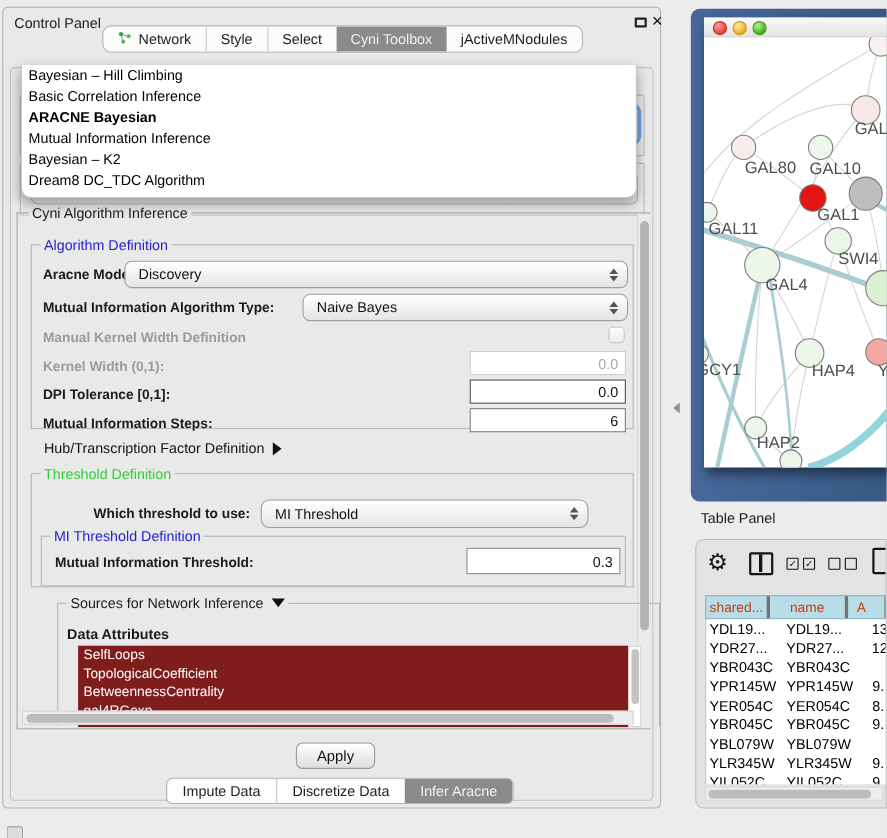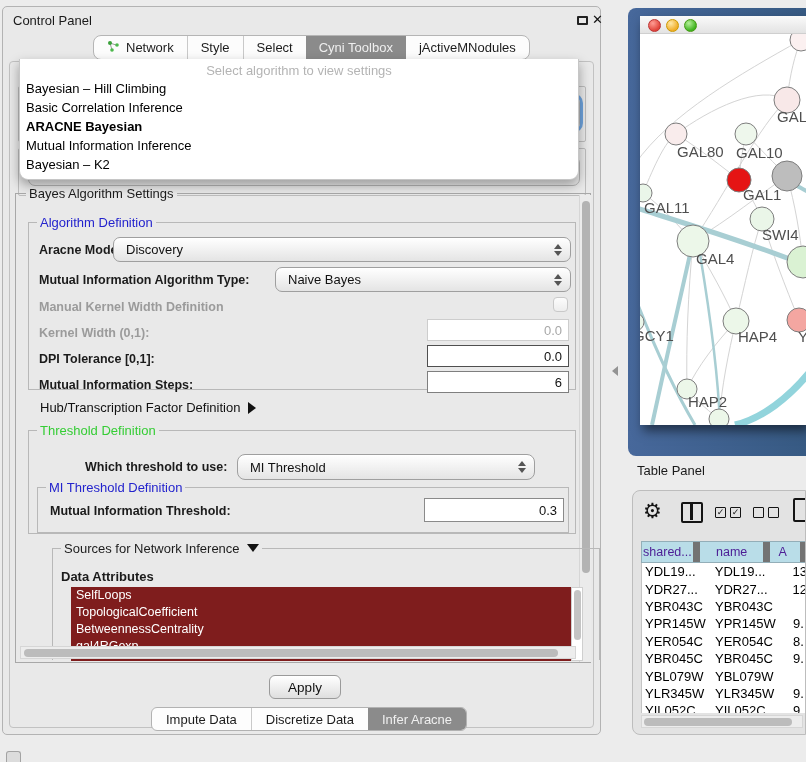--- a/index.html
+++ b/index.html
@@ -8,21 +8,21 @@
   .abs { position:absolute; }
 
   
   .control-panel { left:2px; top:6px; width:599px; height:729px; background:#e9e9e9;
     border:1px solid #b3b3b3; border-radius:5px; }
   .cp-titlebar { left:0; top:0; width:100%; height:26px; }
   .cp-title { left:10px; top:6px; font-size:13px; color:#1a1a1a; }
   .float-btn { left:574px; top:9px; width:11px; height:9px; border:2px solid #222; border-radius:1px; }
   .close-btn { left:589px; top:5px; font-size:13px; font-weight:bold; color:#111; }
 
-  .tabbar { left:90px; top:28px; height:25px; display:flex; background:#fcfcfc;
+  .tabbar { left:90px; top:16px; height:25px; display:flex; background:#fcfcfc;
     border:1px solid #b5b5b5; border-radius:8px; overflow:hidden; align-items:stretch; }
   .tab { display:flex; align-items:center; padding:0 13px; color:#1c1c1c; position:relative; }
   .tab + .tab { border-left:1px solid #c9c9c9; }
   .tab.selected { background:#8b8b8b; color:#efefef; border-left:none; }
   .tab.selected + .tab { border-left:none; }
   .tab .net-ico { margin-right:6px; }
 
   .cp-body { left:6px; top:54px; width:585px; height:667px; background:#e9e9e9;
     border:1px solid #c2c2c2; border-radius:4px; }
 
@@ -93,22 +93,22 @@
   .tp-container { left:632px; top:490px; width:174px; height:245px; background:#e3e3e3;
     border:1px solid #bdbdbd; border-radius:8px 0 0 8px; overflow:hidden; }
   .tp-gear { left:10px; top:8px; font-size:21px; color:#141414; }
   .tp-cols { left:48px; top:11px; width:22px; height:21px; border:2.5px solid #141414; border-radius:2px; }
   .tp-cols::after { content:""; position:absolute; left:7px; top:0; width:2.5px; height:16px; background:#141414; }
   .cb { width:11px; height:11px; border:1.6px solid #141414; border-radius:1px; display:inline-block;
     font-size:9px; line-height:8px; text-align:center; color:#141414; font-weight:bold; }
   .tp-file { left:160px; top:7px; width:20px; height:24px; border:2.5px solid #141414; border-radius:2px; background:#e3e3e3; }
   .tp-table { left:8px; top:50px; width:166px; }
   .tp-head { display:flex; height:22px; background:#b9dde8; border:1px solid #93aeb8; border-right:none; }
-  .tp-hc { border-right:7px solid #737373; display:flex; align-items:center; justify-content:center;
-    font-size:12.5px; color:#4c1d95; overflow:hidden; white-space:nowrap; }
+  .tp-hc { border-right:3px solid #737373; display:flex; align-items:center; justify-content:center;
+    font-size:12.5px; color:#c2410c; overflow:hidden; white-space:nowrap; }
   .tp-rows { background:#fff; height:150px; overflow:hidden; border-left:1px solid #c4c4c4; }
   .tp-row { display:flex; height:17.4px; align-items:center; font-size:13px; color:#000; white-space:nowrap; }
   .tp-c1 { width:66px; padding-left:3px; overflow:hidden; }
   .tp-c2 { width:81px; padding-left:7px; overflow:hidden; }
   .tp-c3 { padding-left:4px; }
   .tp-hscroll { left:8px; top:224px; width:162px; height:13px; }
   .tp-hthumb { left:2px; top:2px; width:148px; height:8px; }
 
   .split-arrow { left:612px; top:366px; width:0; height:0; border-top:5px solid transparent;
     border-bottom:5px solid transparent; border-right:6px solid #939393; }
@@ -159,31 +159,30 @@
 
   <div class="abs cp-body">
 
     <div class="abs bg-group" style="left:8px;top:24px;width:568px;height:56px;"></div>
     <div class="abs bg-combo focused" style="left:18px;top:34px;width:552px;height:34px;"></div>
     <div class="abs bg-group" style="left:8px;top:86px;width:568px;height:48px;"></div>
     <div class="abs bg-combo" style="left:18px;top:94px;width:552px;height:30px;"></div>
   </div>
 
   <div class="abs popup">
-    <div class="popup-prompt">Select algorithm to view settings</div>
     <div class="popup-item">Bayesian – Hill Climbing</div>
     <div class="popup-item">Basic Correlation Inference</div>
     <div class="popup-item bold">ARACNE Bayesian</div>
     <div class="popup-item">Mutual Information Inference</div>
     <div class="popup-item">Bayesian – K2</div>
     <div class="popup-item">Dream8 DC_TDC Algorithm</div>
   </div>
 
   <div class="fieldset" style="left:12px;top:186px;width:576px;height:470px;">
-    <span class="legend" style="left:10px;">Bayes Algorithm Settings</span>
+    <span class="legend" style="left:10px;">Cyni Algorithm Inference</span>
 
     <div class="abs vtrack" style="left:563px;top:1px;width:12px;height:467px;">
       <div class="abs vthumb" style="left:2px;top:6px;width:8px;height:372px;"></div>
     </div>
 
     <div class="fieldset" style="left:12px;top:28px;width:548px;height:168px;border-color:#b8b8b8;">
       <span class="legend blue" style="left:8px;">Algorithm Definition</span>
 
       <span class="abs boldlab" style="left:10px;top:20px;">Aracne Mode:</span>
       <div class="abs combo" style="left:84px;top:14px;width:458px;height:25px;">

